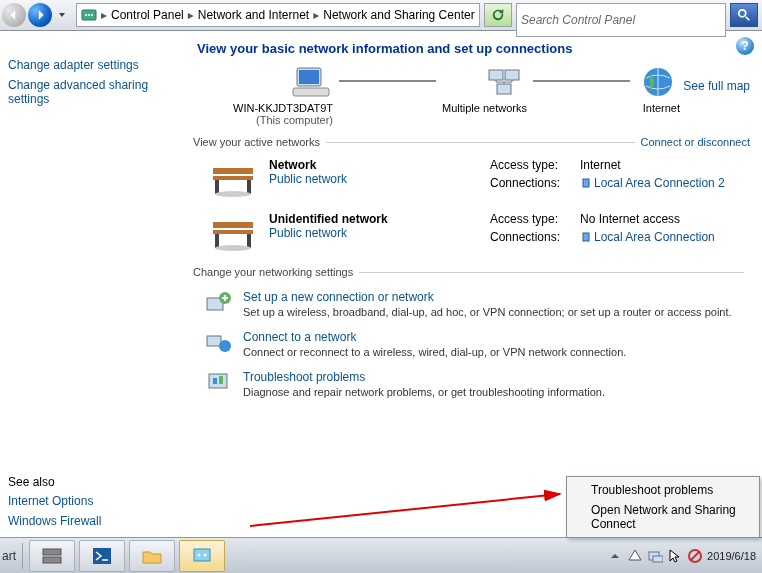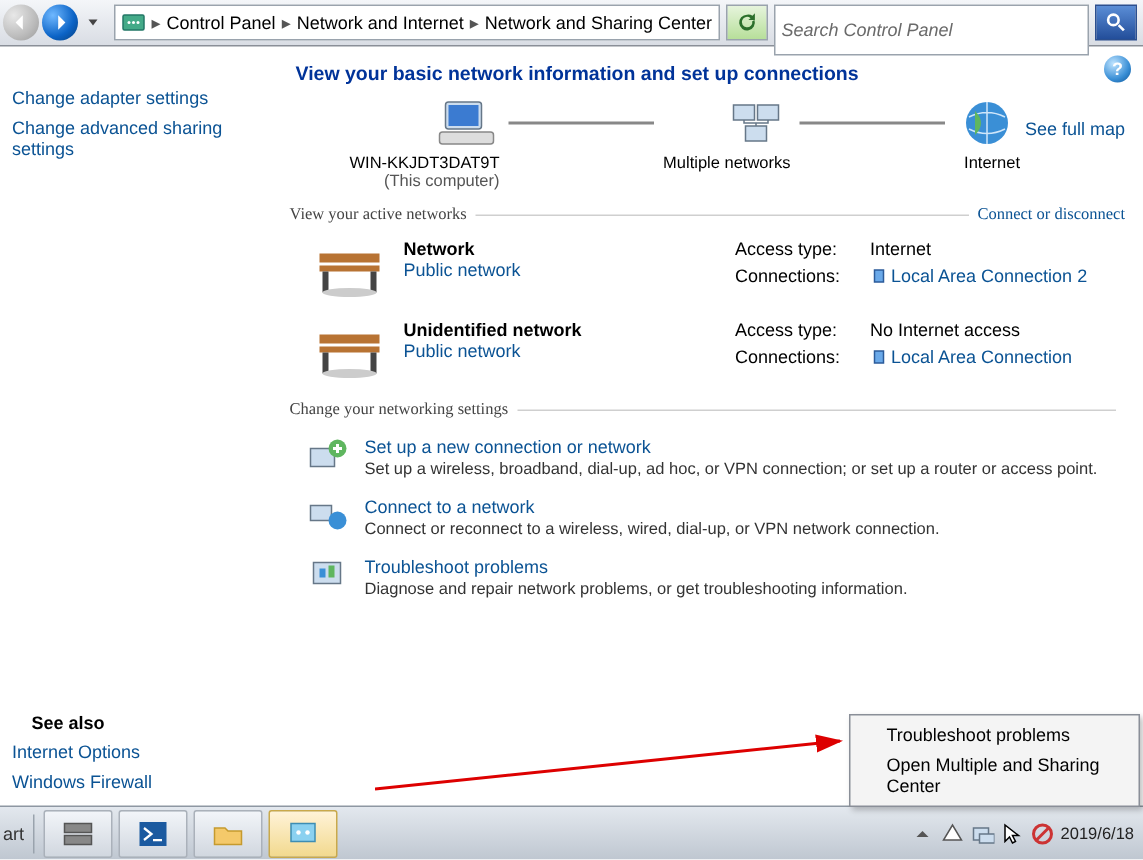--- a/index.html
+++ b/index.html
@@ -31,35 +31,35 @@
   h1.page-title { font-size:13px; font-weight:bold; margin:0 0 8px 4px; color:#003399; }
 
   
   .maprow { display:flex; align-items:center; justify-content:space-between; margin:4px 0 2px 40px; position:relative; }
   .map-node { text-align:right; font-size:11px; }
   .map-line { height:2px; flex:1; border-top:2px solid #888; margin:0 6px 26px 6px; }
   .map-extra-line { color:#555; }
 
   
   .fs { margin:10px 0 6px 0; }
-  .fs-head { display:flex; align-items:center; color:#444; font-size:11px;font-family:Liberation Serif, serif; }
+  .fs-head { display:flex; align-items:center; color:#444; font-size:11px; }
   .fs-rule { flex:1; height:1px; background:#cfcfcf; margin:0 6px; }
   .fs-link { white-space:nowrap; }
 
   .net-entry { display:flex; margin:10px 0 14px 16px; }
   .net-props { margin-left:auto; width:260px; font-size:12px; }
   .net-props .row { display:flex; margin-bottom:4px; }
   .net-props .lab { width:90px; }
 
   .task { display:flex; margin:12px 0 10px 12px; }
   .task .tcol { margin-left:10px; }
   .task .tdesc { color:#333; font-size:11px; margin-top:2px; }
 
   .seealso { position:absolute; bottom:8px; left:0; }
-  .seealso .hdr { font-weight:bold; padding:2px 8px;margin-left:13px; }
+  .seealso .hdr { font-weight:normal; padding:2px 8px; }
 
   
   .ctxmenu { position:absolute; right:2px; bottom:35px; width:192px; background:#f4f4f4; border:1px solid #8a8f98; box-shadow:2px 2px 4px rgba(0,0,0,0.25); padding:3px 0; z-index:10; }
   .ctxmenu .mi { padding:3px 12px 3px 24px; font-size:12px; }
 
   
   .taskbar { position:absolute; left:0; right:0; bottom:0; height:35px; background:linear-gradient(#e3e8ee,#bfc7d1); border-top:1px solid #8e97a2; display:flex; align-items:center; }
   .tb-left { display:flex; gap:4px; padding-left:2px; }
   .tb-btn { width:44px; height:30px; border:1px solid #aab1ba; background:linear-gradient(#f2f5f9,#d1d7df); border-radius:2px; display:flex; align-items:center; justify-content:center; }
   .tb-btn.active { background:linear-gradient(#fff3d8,#f2d98e); border-color:#c9a94b; }
@@ -293,21 +293,21 @@
   <defs>
       <marker id="ah" markerWidth="10" markerHeight="10" refX="8" refY="3" orient="auto">
         <path d="M0 0 9 3 0 6z" fill="#d00"></path>
       </marker>
     </defs>
   <line x1="0" y1="38" x2="310" y2="6" stroke="#d00" stroke-width="2" marker-end="url(#ah)"></line>
 </svg>
 
 <div class="ctxmenu">
   <div class="mi">Troubleshoot problems</div>
-  <div class="mi">Open Multiple and Sharing Center</div>
+  <div class="mi">Open Network and Sharing Connect</div>
 </div>
 
 <div class="taskbar">
   <div style="width:16px; padding-left:2px; color:#333">art</div>
   <div style="width:1px;height:26px;background:#9aa3ad;margin:0 4px"></div>
   <div class="tb-left">
     <div class="tb-btn">
       <svg width="22" height="20" viewBox="0 0 22 20">
           <rect x="2" y="3" width="18" height="6" fill="#888" stroke="#555"></rect>
           <rect x="2" y="11" width="18" height="6" fill="#888" stroke="#555"></rect>

